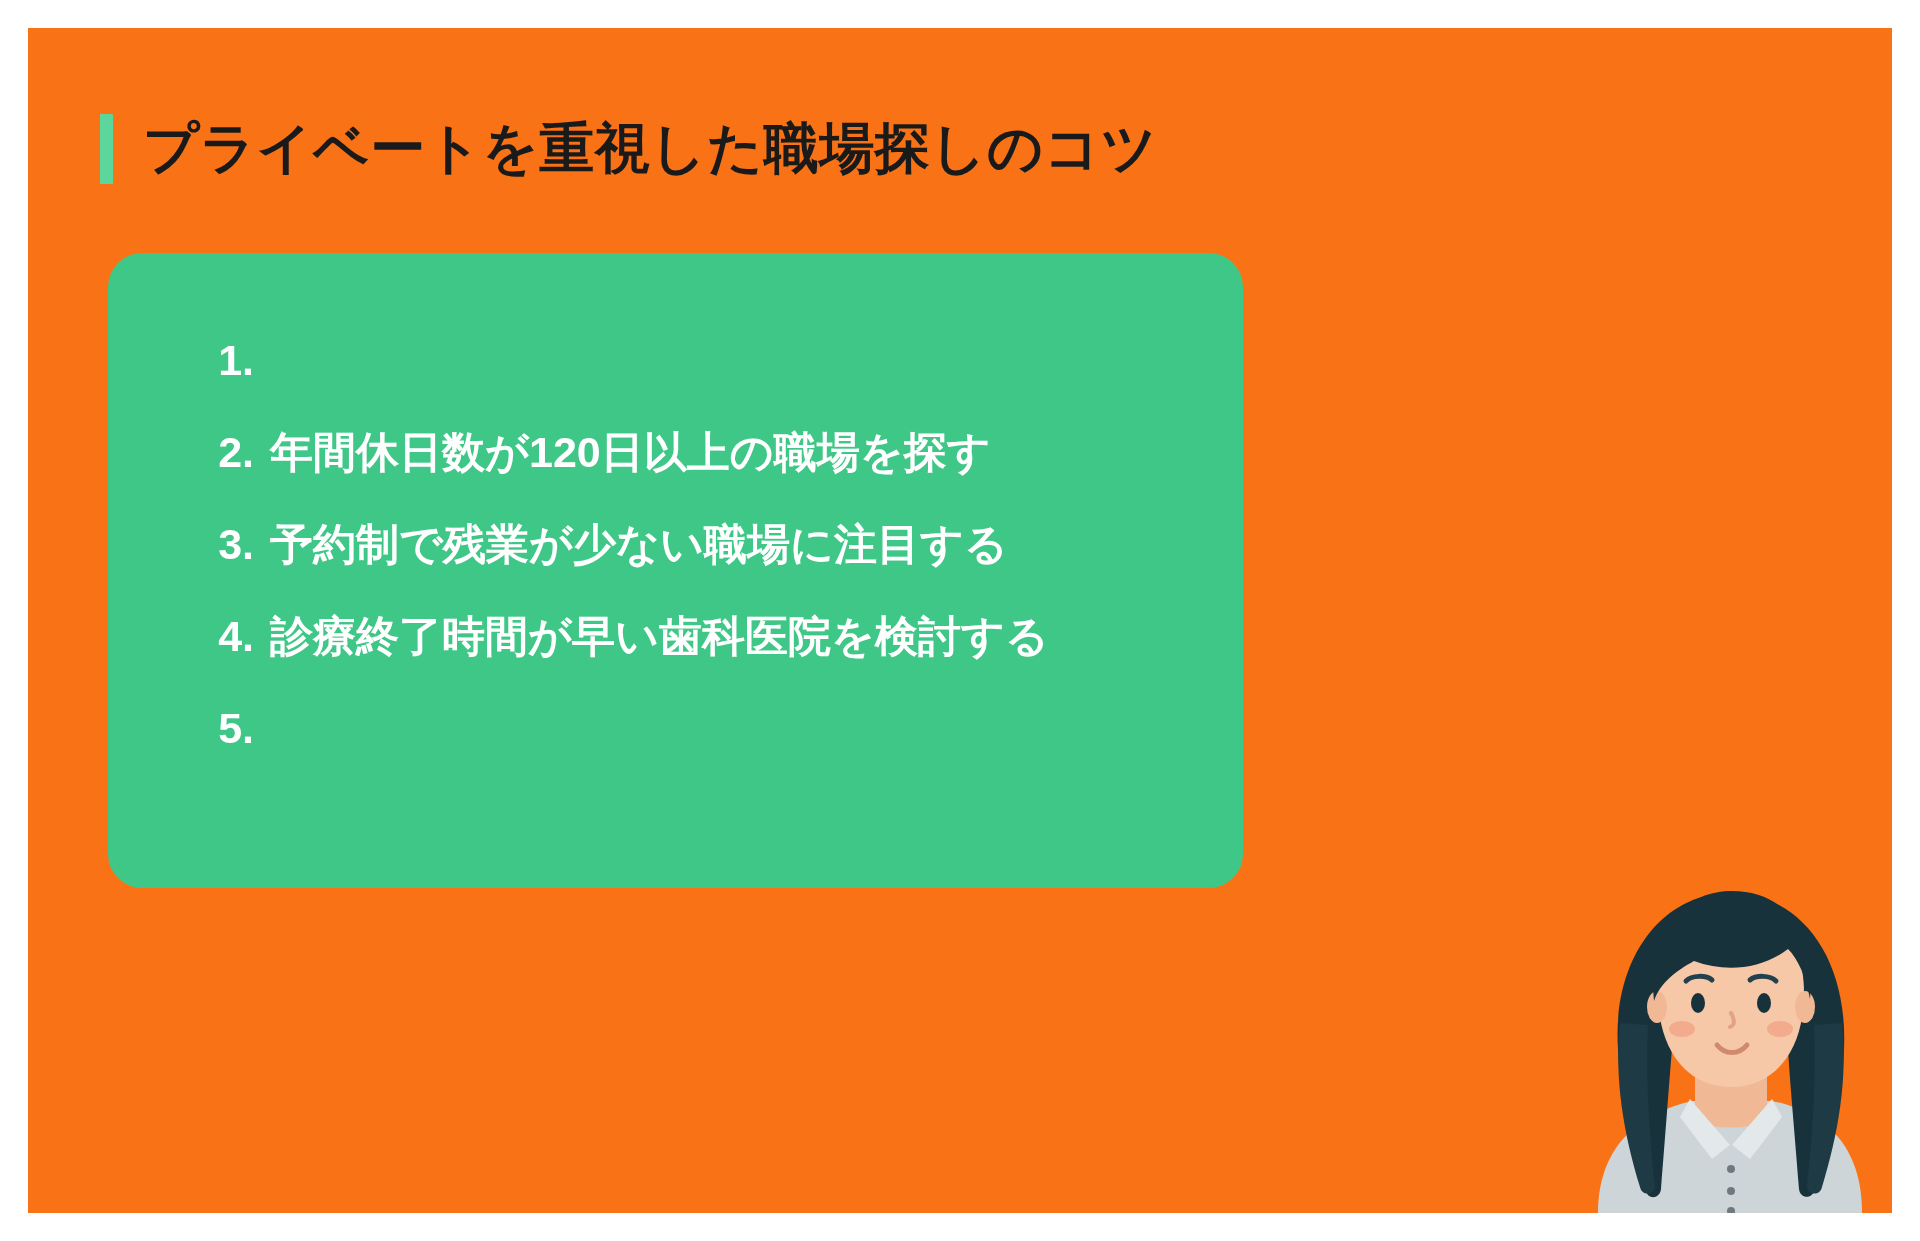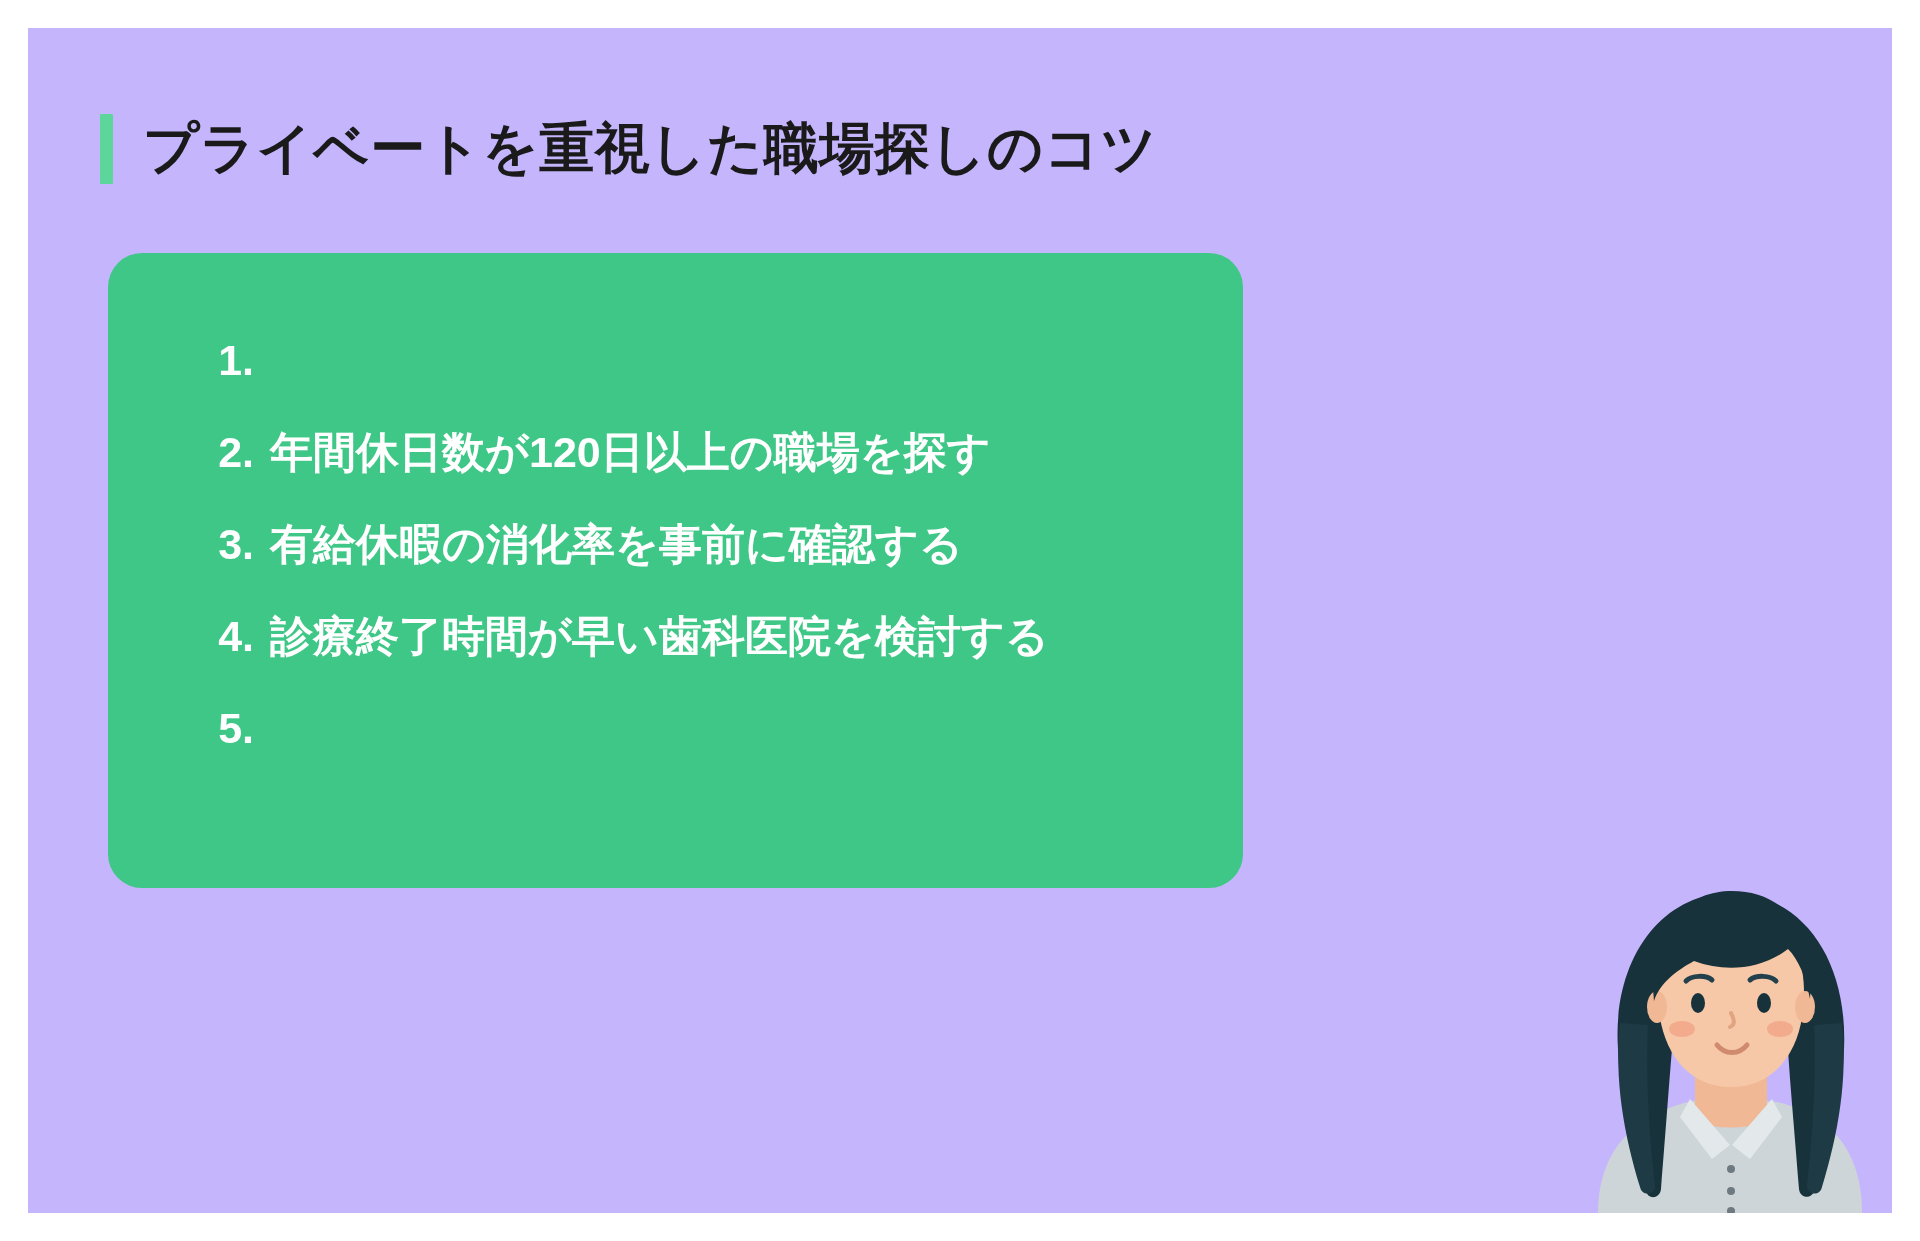--- a/index.html
+++ b/index.html
@@ -20,21 +20,21 @@
     height: 1241px;
     background: #ffffff;
     box-sizing: border-box;
     padding: 28px 28px 28px 28px;
   }
 
   .canvas {
     position: relative;
     width: 100%;
     height: 100%;
-    background: #c4b5fd;
+    background: #f97316;
     overflow: hidden;
   }
 
   
   .title-row {
     position: absolute;
     left: 72px;
     top: 86px;
     display: flex;
     align-items: center;
@@ -137,21 +137,21 @@
           <span class="item-num">1.</span>
         </li>
 
         <li class="list-item">
           <span class="item-num">2.</span>
           <span class="item-label">年間休日数が120日以上の職場を探す</span>
         </li>
 
         <li class="list-item">
           <span class="item-num">3.</span>
-          <span class="item-label">有給休暇の消化率を事前に確認する</span>
+          <span class="item-label">予約制で残業が少ない職場に注目する</span>
         </li>
 
         <li class="list-item">
           <span class="item-num">4.</span>
           <span class="item-label">診療終了時間が早い歯科医院を検討する</span>
         </li>
 
         <li class="list-item">
           <span class="item-num">5.</span>
         </li>

